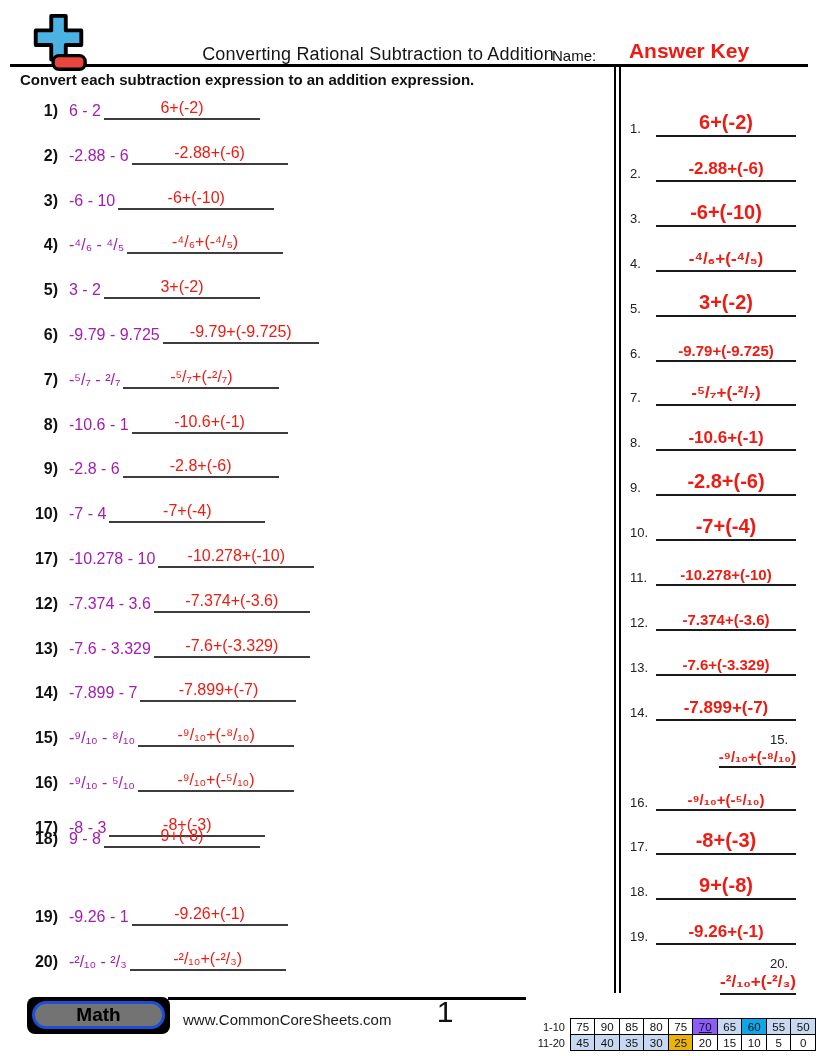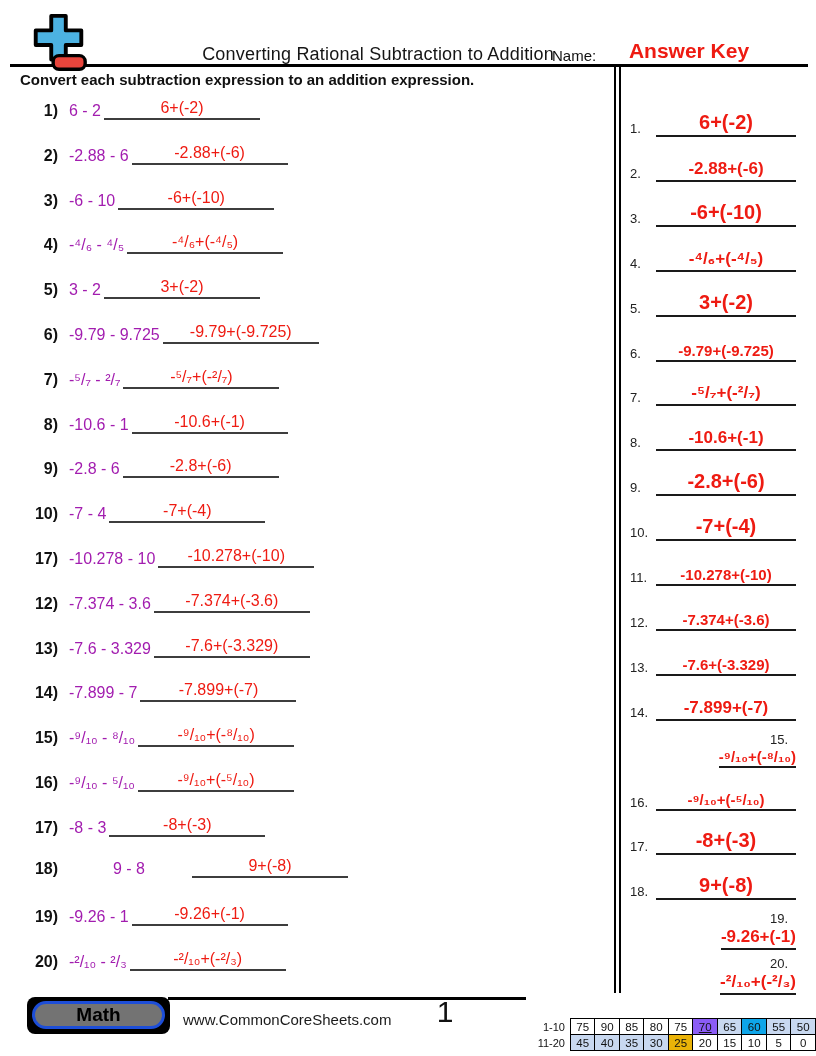--- a/index.html
+++ b/index.html
@@ -149,21 +149,21 @@
       <div class="problem-row" style="top: 756px;">
         <span class="p-num">16)</span>
         <span class="p-expr">-⁹/₁₀ - ⁵/₁₀</span>
         <span class="p-blank"><span class="p-ans">-⁹/₁₀+(-⁵/₁₀)</span></span>
       </div>
       <div class="problem-row" style="top: 800.8px;">
         <span class="p-num">17)</span>
         <span class="p-expr">-8 - 3</span>
         <span class="p-blank"><span class="p-ans">-8+(-3)</span></span>
       </div>
-      <div class="problem-row" style="top: 842px; gap: 44px;">
+      <div class="problem-row" style="top: 812px;">
         <span class="p-num">18)</span>
         <span class="p-expr">9 - 8</span>
         <span class="p-blank"><span class="p-ans">9+(-8)</span></span>
       </div>
       <div class="problem-row" style="top: 890.4px;">
         <span class="p-num">19)</span>
         <span class="p-expr">-9.26 - 1</span>
         <span class="p-blank"><span class="p-ans">-9.26+(-1)</span></span>
       </div>
       <div class="problem-row" style="top: 935.2px;">
@@ -239,21 +239,21 @@
         <span class="a-line" style="font-size: 15px;">-⁹/₁₀+(-⁵/₁₀)</span>
       </div>
       <div class="ans-row" style="top: 821.4px;">
         <span class="a-num">17.</span>
         <span class="a-line" style="font-size: 20px;">-8+(-3)</span>
       </div>
       <div class="ans-row" style="top: 866.3px;">
         <span class="a-num">18.</span>
         <span class="a-line" style="font-size: 20px;">9+(-8)</span>
       </div>
-      <div class="ans-row" style="top: 911.2px; flex-direction: column;">
+      <div class="ans-row" style="top: 911.2px;">
         <span class="a-num">19.</span>
         <span class="a-line" style="font-size: 17px;">-9.26+(-1)</span>
       </div>
       <div class="ans-row" style="top: 956.1px; flex-direction: column;">
         <span class="a-num">20.</span>
         <span class="a-line" style="font-size: 17px;">-²/₁₀+(-²/₃)</span>
       </div>
     </div>
 
   <div class="footer">

